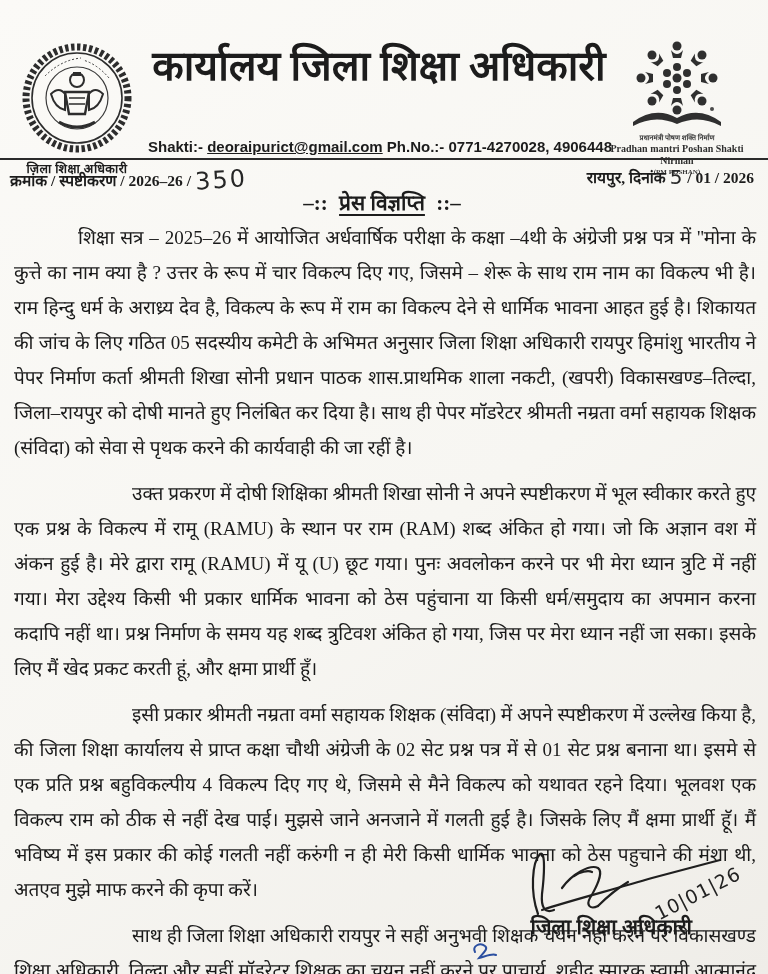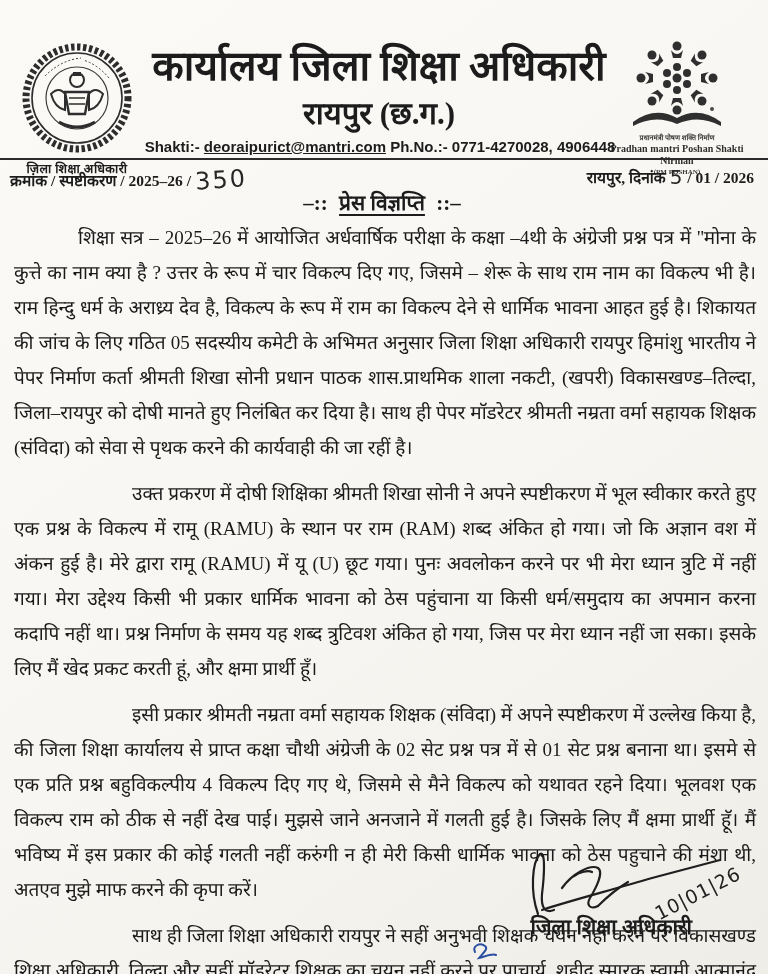--- a/index.html
+++ b/index.html
@@ -93,21 +93,20 @@
         <path d="M38 80 Q56 90 74 80" fill="none" stroke="#2d2d2d" stroke-width="3"></path>
 
         <path d="M24 34 Q40 18 60 16" fill="none" stroke="#3a3a3a" stroke-width="1" stroke-dasharray="2 2"></path>
         <path d="M88 36 Q76 22 62 18" fill="none" stroke="#3a3a3a" stroke-width="1" stroke-dasharray="2 2"></path>
       </svg>
       <div class="seal-caption">जिला शिक्षा अधिकारी</div>
     </div>
 
     <div class="title-block">
       <div class="title-line1">कार्यालय जिला शिक्षा अधिकारी</div>
-      <div class="title-line2">रायपुर (छ.ग.)</div>
     </div>
 
     <div class="logo-right">
       <svg width="104" height="96" viewBox="0 0 104 96">
 
         <g fill="#2f2f2f">
           <g transform="translate(52,12)">
               <circle r="4.5"></circle>
               <path d="M-6 4 Q0 12 6 4 L4 12 L-4 12 Z"></path>
             </g>
@@ -153,32 +152,32 @@
 
         <path d="M8 88 Q30 72 52 84 Q74 72 96 88 L96 92 Q74 80 52 90 Q30 80 8 92 Z" fill="#2f2f2f"></path>
       </svg>
       <div class="pm-cap1">प्रधानमंत्री पोषण शक्ति निर्माण</div>
       <div class="pm-cap2">Pradhan mantri Poshan Shakti Nirman</div>
       <div class="pm-cap3">(PM POSHAN)</div>
     </div>
 
     <div class="contact-line">
       <span>Shakti:-</span>
-      <span class="email">deoraipurict@mantri.com</span>
+      <span class="email">deoraipurict@gmail.com</span>
       <span>Ph.No.:- 0771-4270028, 4906448</span>
     </div>
 
     <div class="speck"></div>
   </div>
 
   <div class="rule"></div>
 
   <div class="ref-row">
     <div class="ref-left">
-      <span>क्रमांक / स्पष्टीकरण / 2025–26 /</span>
+      <span>क्रमांक / स्पष्टीकरण / 2026–26 /</span>
       <span class="handwritten ref-num">350</span>
     </div>
     <div class="ref-right">
       <span>रायपुर, दिनांक</span>
       <span class="handwritten date-day">5</span>
       <span>/ 01 / 2026</span>
     </div>
   </div>
 
   <div class="press-heading">

